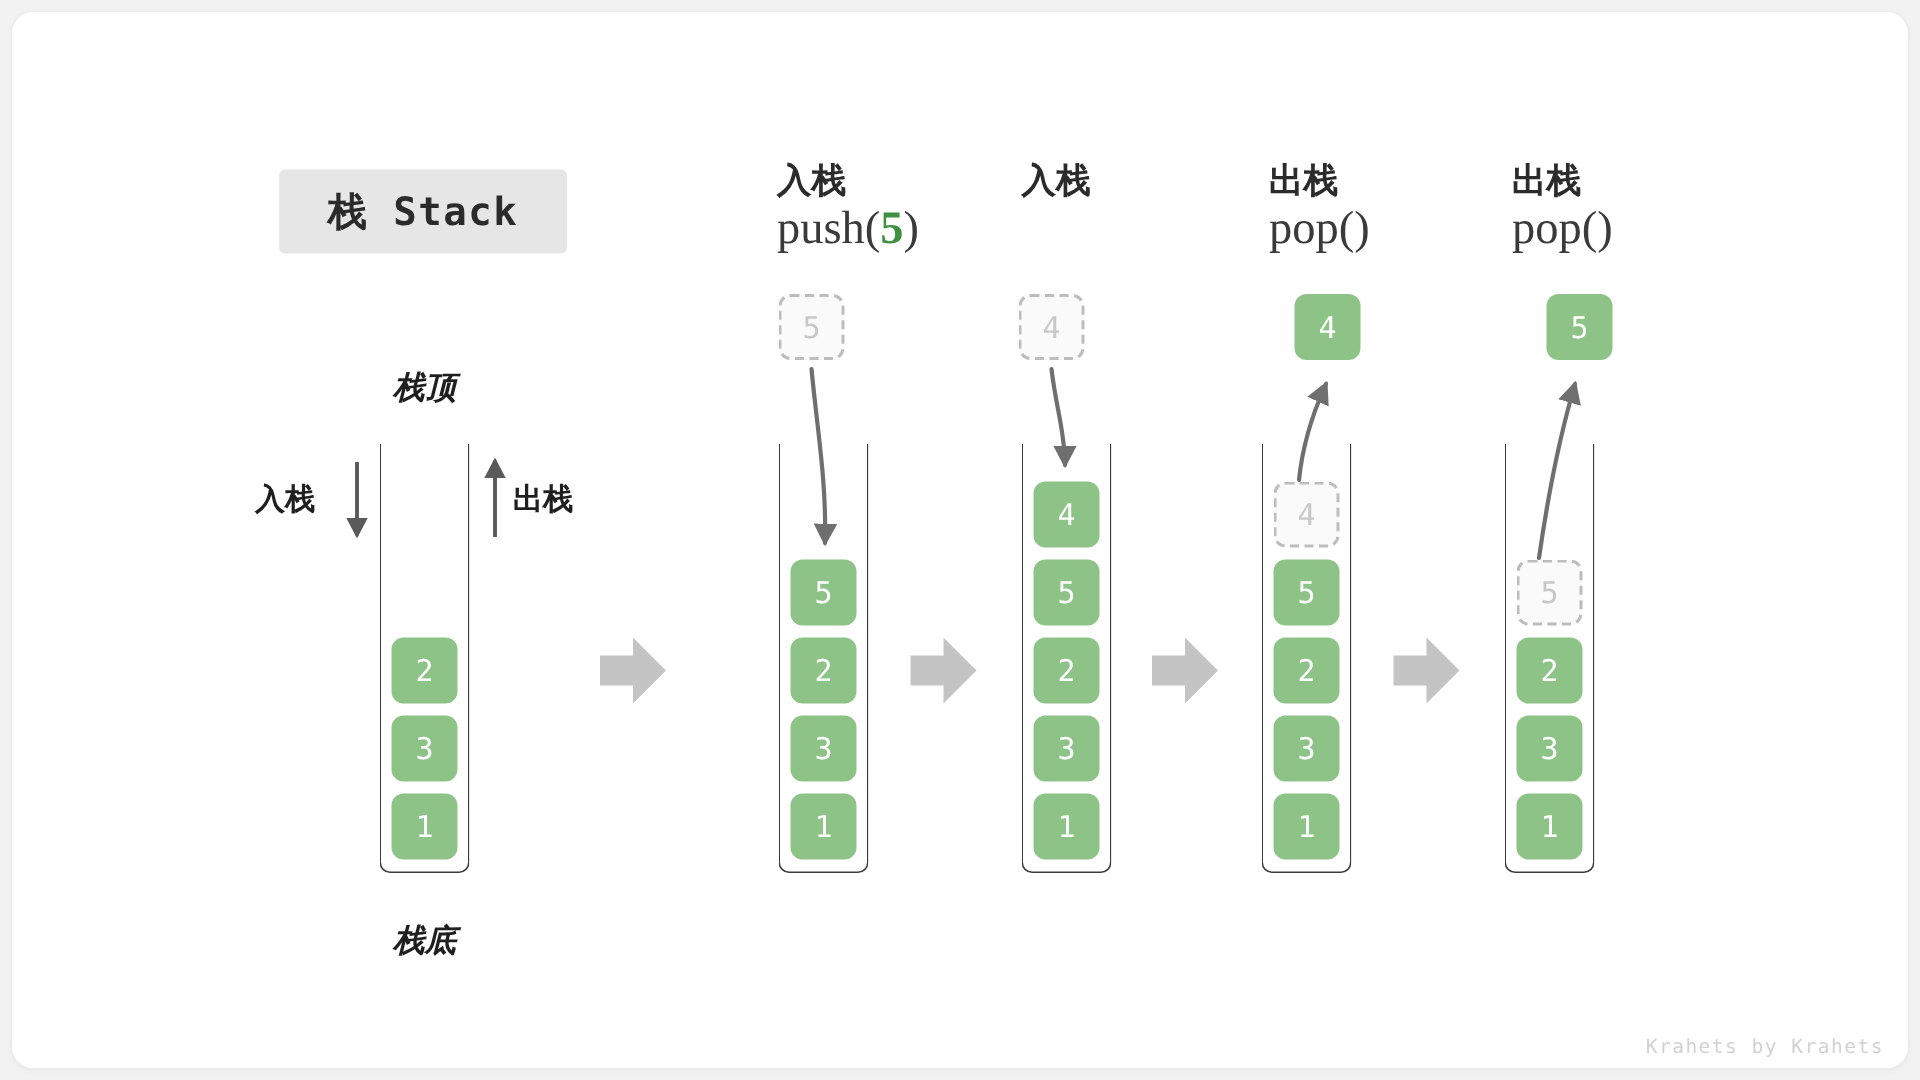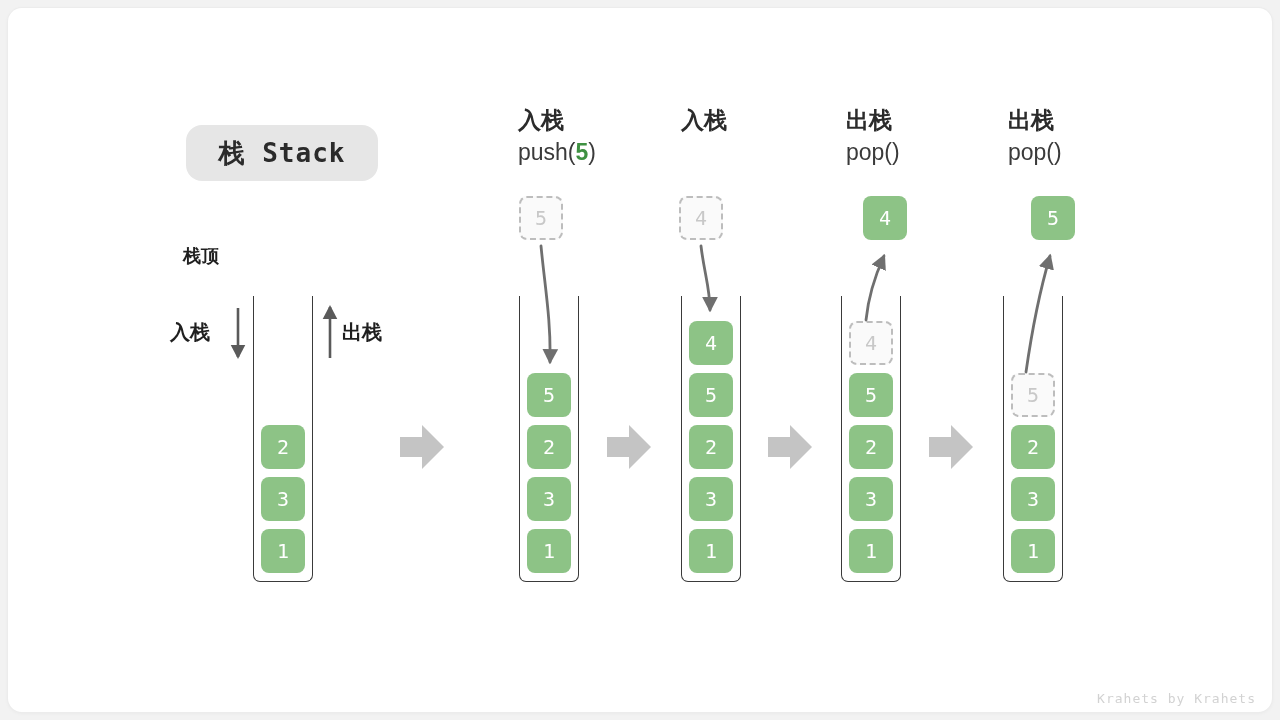--- a/index.html
+++ b/index.html
@@ -17,24 +17,24 @@
   .card {
     position: absolute;
     left: 8px; top: 8px;
     width: 1264px; height: 704px;
     background: #ffffff;
     border-radius: 14px;
     box-shadow: 0 0 0 1px #ececec, 0 1px 4px rgba(0,0,0,0.05);
   }
   .title-badge {
     position: absolute;
-    left: 186px; top: 125px;
+    left: 186px; top: 113px;
     width: 192px; height: 56px;
     background: #e6e6e6;
-    border-radius: 16px;
+    border-radius: 4px;
     display: flex; align-items: center; justify-content: center;
   }
   .title-badge .t {
     font-family: "DejaVu Sans Mono", "Liberation Mono", monospace;
     font-size: 26px;
     font-weight: bold;
     color: #2b2b2b;
     letter-spacing: 1px;
   }
   .col-head {
@@ -43,22 +43,22 @@
     text-align: left;
     color: #2b2b2b;
   }
   .col-head .l1 {
     font-size: 23px;
     font-weight: bold;
     line-height: 30px;
     white-space: nowrap;
   }
   .col-head .l2 {
-    font-family: Liberation Sans, sans-serif;
-    font-size: 23px;
+    font-family: Liberation Serif, serif;
+    font-size: 31px;
     line-height: 34px;
     white-space: nowrap;
     color: #3a3a3a;
   }
   .col-head .l2 .arg { color: #3f9142; font-weight: bold; }
 
   .tube {
     position: absolute;
     box-sizing: border-box;
     border-left: 1.6px solid #3a3a3a;
@@ -80,25 +80,26 @@
     color: #ffffff;
   }
   .cell.ghost {
     background: #fafafa;
     color: #c8c8c8;
     border: 2px dashed #bdbdbd;
     box-sizing: border-box;
   }
   .stack-label {
     position: absolute;
-    font-size: 18px;
+    font-size: 21px;
     font-weight: bold;
     color: #1f1f1f;
     white-space: nowrap;
-    text-align: left;
+    text-align: center;
+    font-style: italic;
   }
   .side-label {
     position: absolute;
     font-size: 20px;
     font-weight: bold;
     color: #1f1f1f;
     white-space: nowrap;
   }
   svg.ov {
     position: absolute;
@@ -145,20 +146,21 @@
   </div>
 
   <div class="stack-label" style="left:183px; top:244px; width:200px;">栈顶</div>
   <div class="side-label" style="left:170px; top:319px;">入栈</div>
   <div class="side-label" style="left:342px; top:319px;">出栈</div>
 
   <div class="tube" style="left:253px; top:296px; width:60px; height:286px;"></div>
   <div class="cell solid" style="left:261px; top:425px;">2</div>
   <div class="cell solid" style="left:261px; top:477px;">3</div>
   <div class="cell solid" style="left:261px; top:529px;">1</div>
+  <div class="stack-label" style="left:183px; top:613px; width:200px;">栈底</div>
 
   <div class="cell ghost" style="left:519px; top:196px;">5</div>
   <div class="tube" style="left:519px; top:296px; width:60px; height:286px;"></div>
   <div class="cell solid" style="left:527px; top:373px;">5</div>
   <div class="cell solid" style="left:527px; top:425px;">2</div>
   <div class="cell solid" style="left:527px; top:477px;">3</div>
   <div class="cell solid" style="left:527px; top:529px;">1</div>
 
   <div class="cell ghost" style="left:679px; top:196px;">4</div>
   <div class="tube" style="left:681px; top:296px; width:60px; height:286px;"></div>

